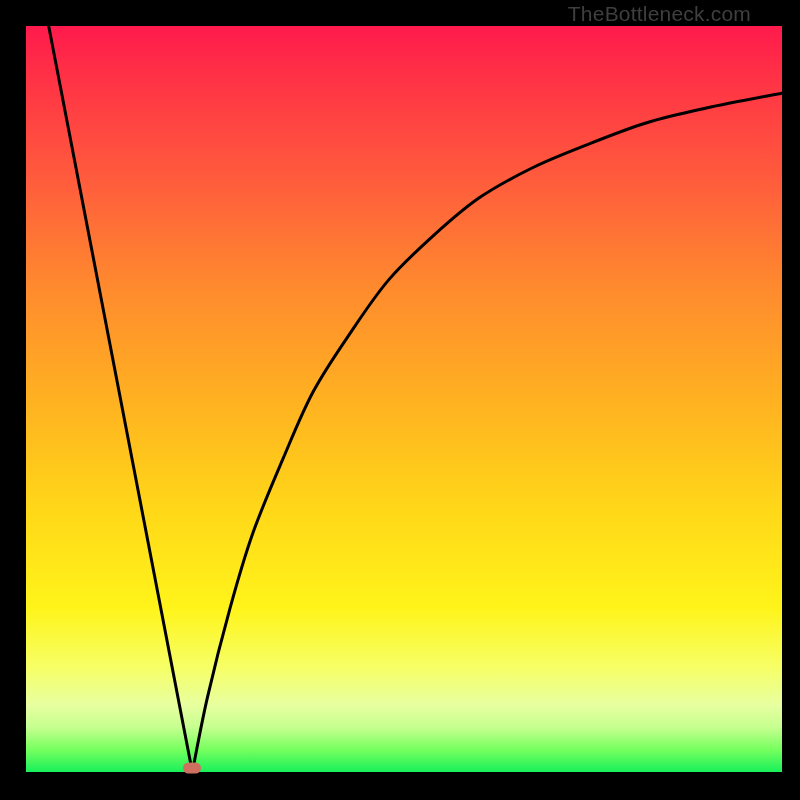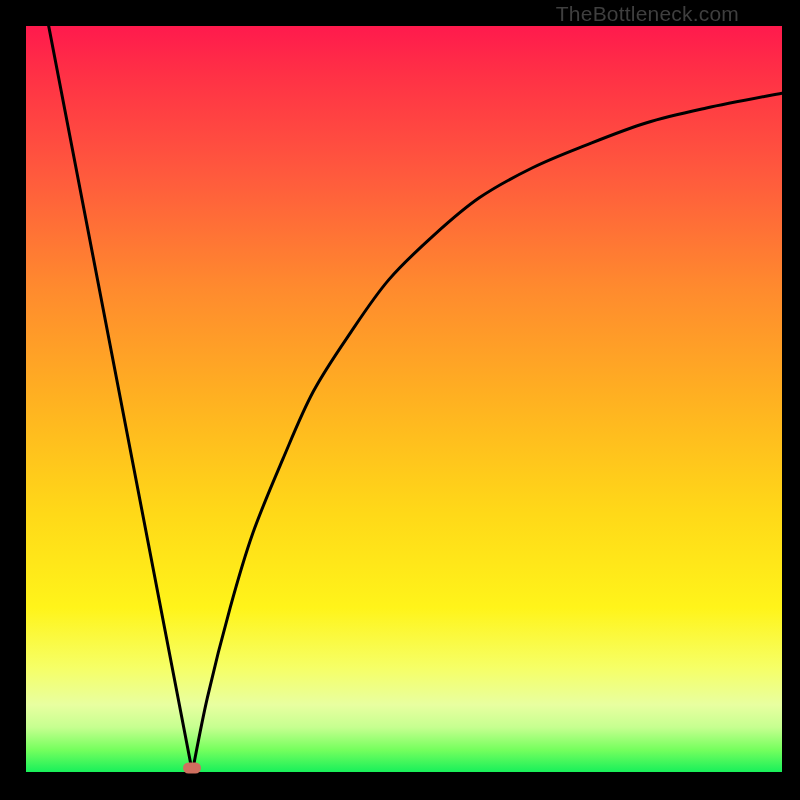--- a/index.html
+++ b/index.html
@@ -9,20 +9,21 @@
     height: 800px;
     background: #000;
     font-family: Arial, Helvetica, sans-serif;
     overflow: hidden;
   }
   .frame {
     position: relative;
     width: 747px;
     height: 800px;
     background: #000;
+    padding-left: 12px;
   }
   .watermark {
     position: absolute;
     top: 2px;
     right: 8px;
     color: #3f3f3f;
     font-size: 21px;
     font-weight: 500;
     letter-spacing: 0.2px;
     z-index: 50;

